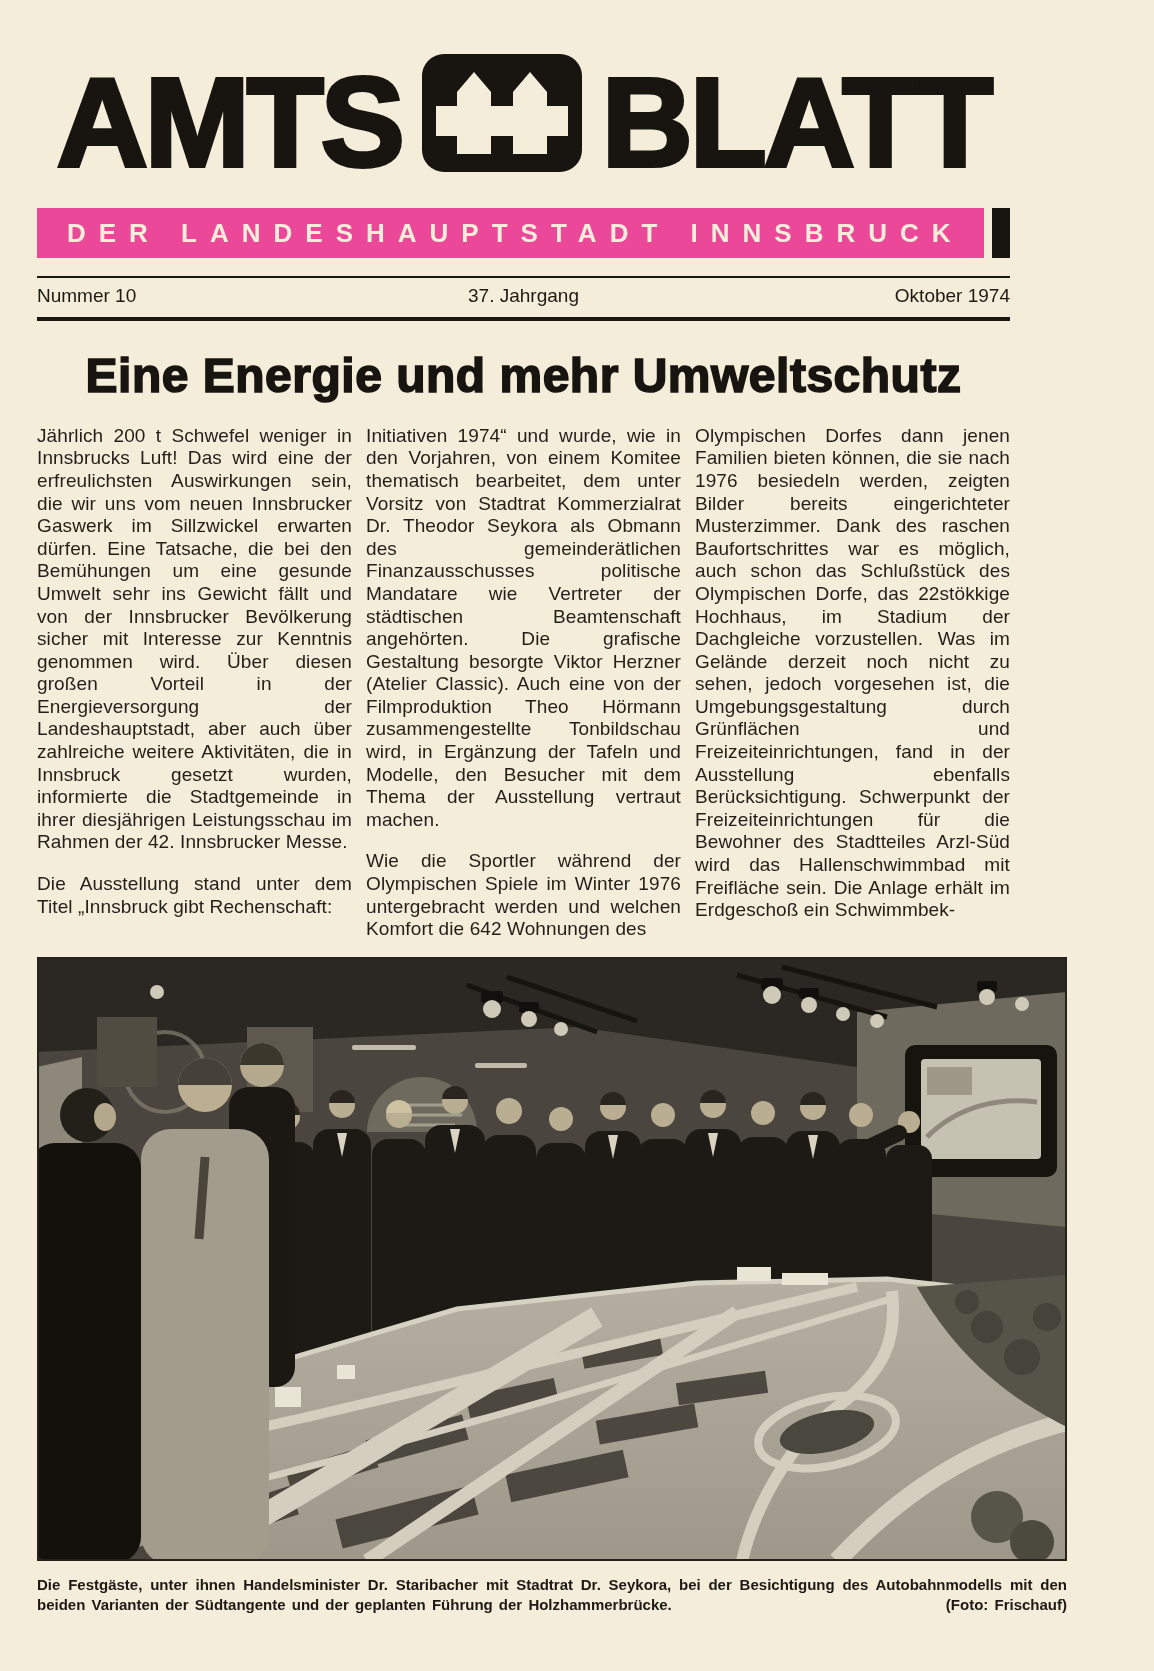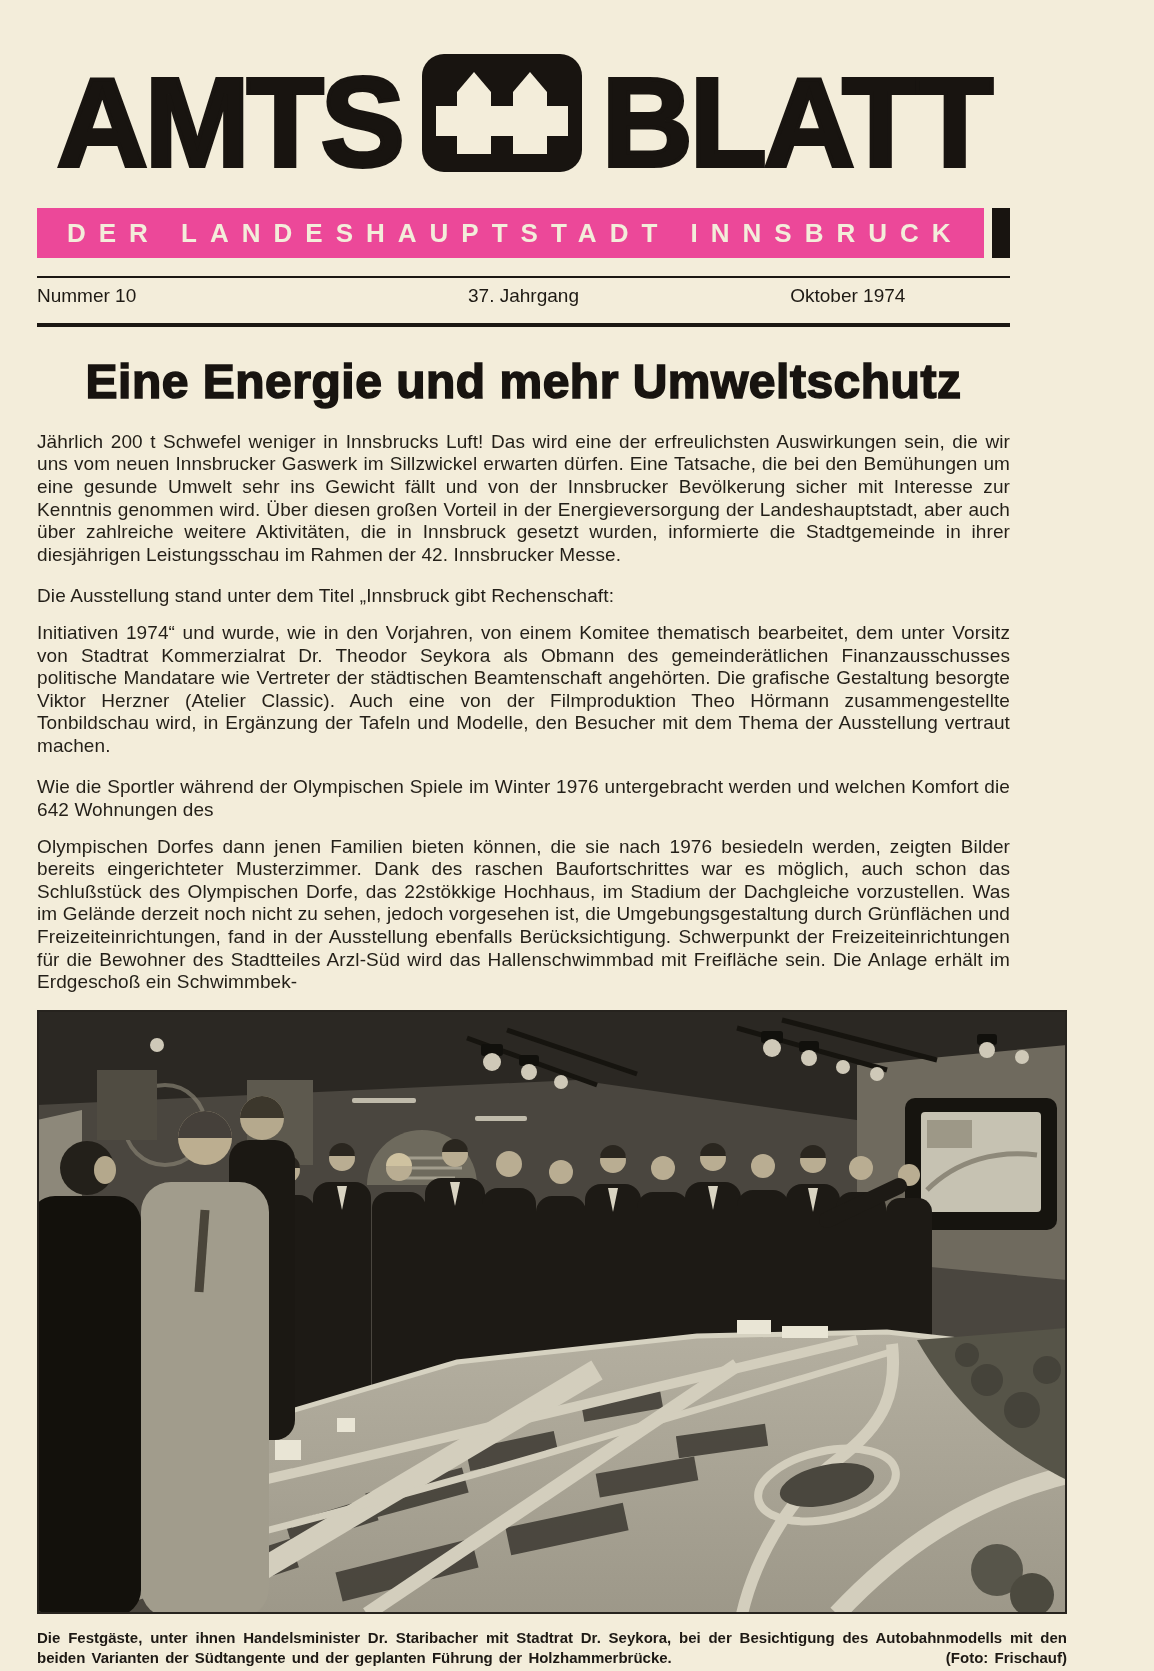--- a/index.html
+++ b/index.html
@@ -29,37 +29,37 @@
     display:flex; align-items:center;
     font-size:26px; font-weight:700; letter-spacing:13px;
     padding-left:30px; white-space:nowrap; overflow:hidden;
   }
   .banner-block { width:18px; background:#181410; }
 
   
   .issue-row {
     margin-top:18px;
     border-top:2px solid #1b1712; border-bottom:4px solid #1b1712;
-    padding:7px 0 16px 0;
+    padding:7px 0 10px 0;
     display:flex; font-size:19px; color:#1e1a14;
   }
   .issue-row .left  { flex:1; text-align:left; }
   .issue-row .mid   { flex:1; text-align:center; }
-  .issue-row .right { flex:1; text-align:center; }
+  .issue-row .right { flex:1; text-align:right; }
 
   
   .headline {
     margin-top:28px; text-align:center;
     font-size:48px; line-height:1.12; font-weight:700;
     color:#181410; -webkit-text-stroke:1.6px #181410;
     letter-spacing:0.5px;
   }
 
   
-  .columns { margin-top:22px; display:flex; gap:14px;flex-direction:column; }
+  .columns { margin-top:22px; display:flex; gap:14px; }
   .col { flex:1; }
   .col p {
     margin:0; font-size:19px; line-height:22.6px;
     text-align:justify; color:#231f18; letter-spacing:0.1px;
   }
   .col p + p { margin-top:19px; }
 
   
   .photo-wrap { margin-top:16px; width:1030px; }
   .photo-wrap svg { display:block; }

